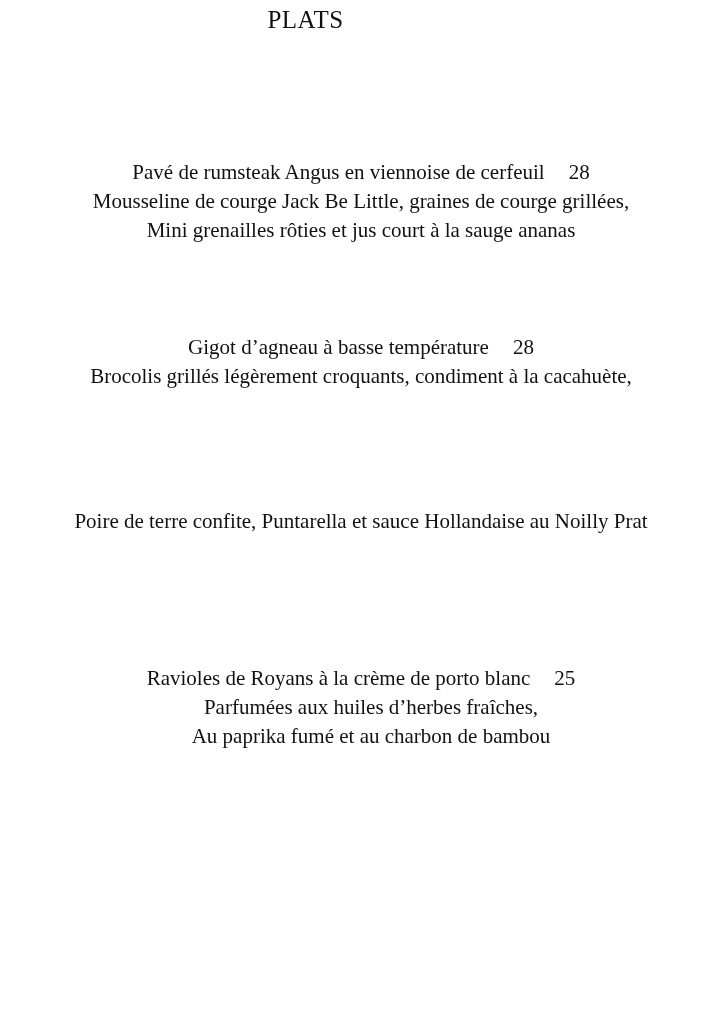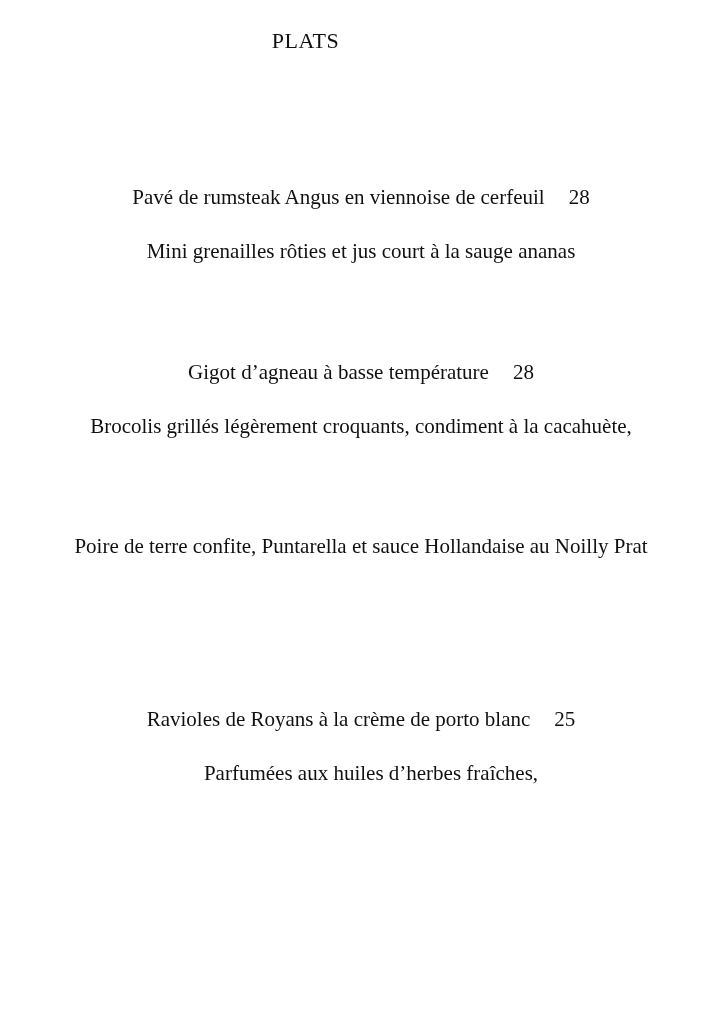--- a/index.html
+++ b/index.html
@@ -10,67 +10,68 @@
     body {
       width: 722px;
       height: 1024px;
       position: relative;
       overflow: hidden;
       font-family: "Liberation Serif", "DejaVu Serif", serif;
       color: #111111;
     }
     .title {
       position: absolute;
-      top: 25px;
+      top: 4px;
       left: 0;
       width: 611px;
       text-align: center;
-      font-size: 22px;
+      font-size: 25px;
       letter-spacing: 0.5px;
       line-height: 32px;
     }
     .dish {
       position: absolute;
       left: 0;
       width: 722px;
       text-align: center;
       font-size: 21px;
       line-height: 29px;
     }
     .dish .line {
       display: block;
       white-space: nowrap;
-      margin-top: 25px;
     }
     .dish .price {
       display: inline-block;
       margin-left: 24px;
     }
     #dish-0 { top: 158px; }
     #dish-1 { top: 333px; }
     #dish-2 { top: 507px; }
-    #dish-3 { top: 680px; }
+    #dish-3 { top: 664px; }
     #dish-3 .name-line { padding-right: 0; }
     #dish-3 .desc-line { padding-left: 20px; }
   </style>
 </head>
 <body>
 
 <div class="title">PLATS</div>
 
 <div class="dish" id="dish-0">
   <span class="line name-line"><span>Pavé de rumsteak Angus en viennoise de cerfeuil</span><span class="price">28</span></span>
+  <span class="line desc-line">Mousseline de courge Jack Be Little, graines de courge grillées,</span>
   <span class="line desc-line">Mini grenailles rôties et jus court à la sauge ananas</span>
 </div>
 
 <div class="dish" id="dish-1">
   <span class="line name-line"><span>Gigot d’agneau à basse température</span><span class="price">28</span></span>
   <span class="line desc-line">Brocolis grillés légèrement croquants, condiment à la cacahuète,</span>
 </div>
 
 <div class="dish" id="dish-2">
   <span class="line desc-line">Poire de terre confite, Puntarella et sauce Hollandaise au Noilly Prat</span>
 </div>
 
 <div class="dish" id="dish-3">
   <span class="line name-line"><span>Ravioles de Royans à la crème de porto blanc</span><span class="price">25</span></span>
   <span class="line desc-line">Parfumées aux huiles d’herbes fraîches,</span>
+  <span class="line desc-line">Au paprika fumé et au charbon de bambou</span>
 </div>
 
 </body></html>

